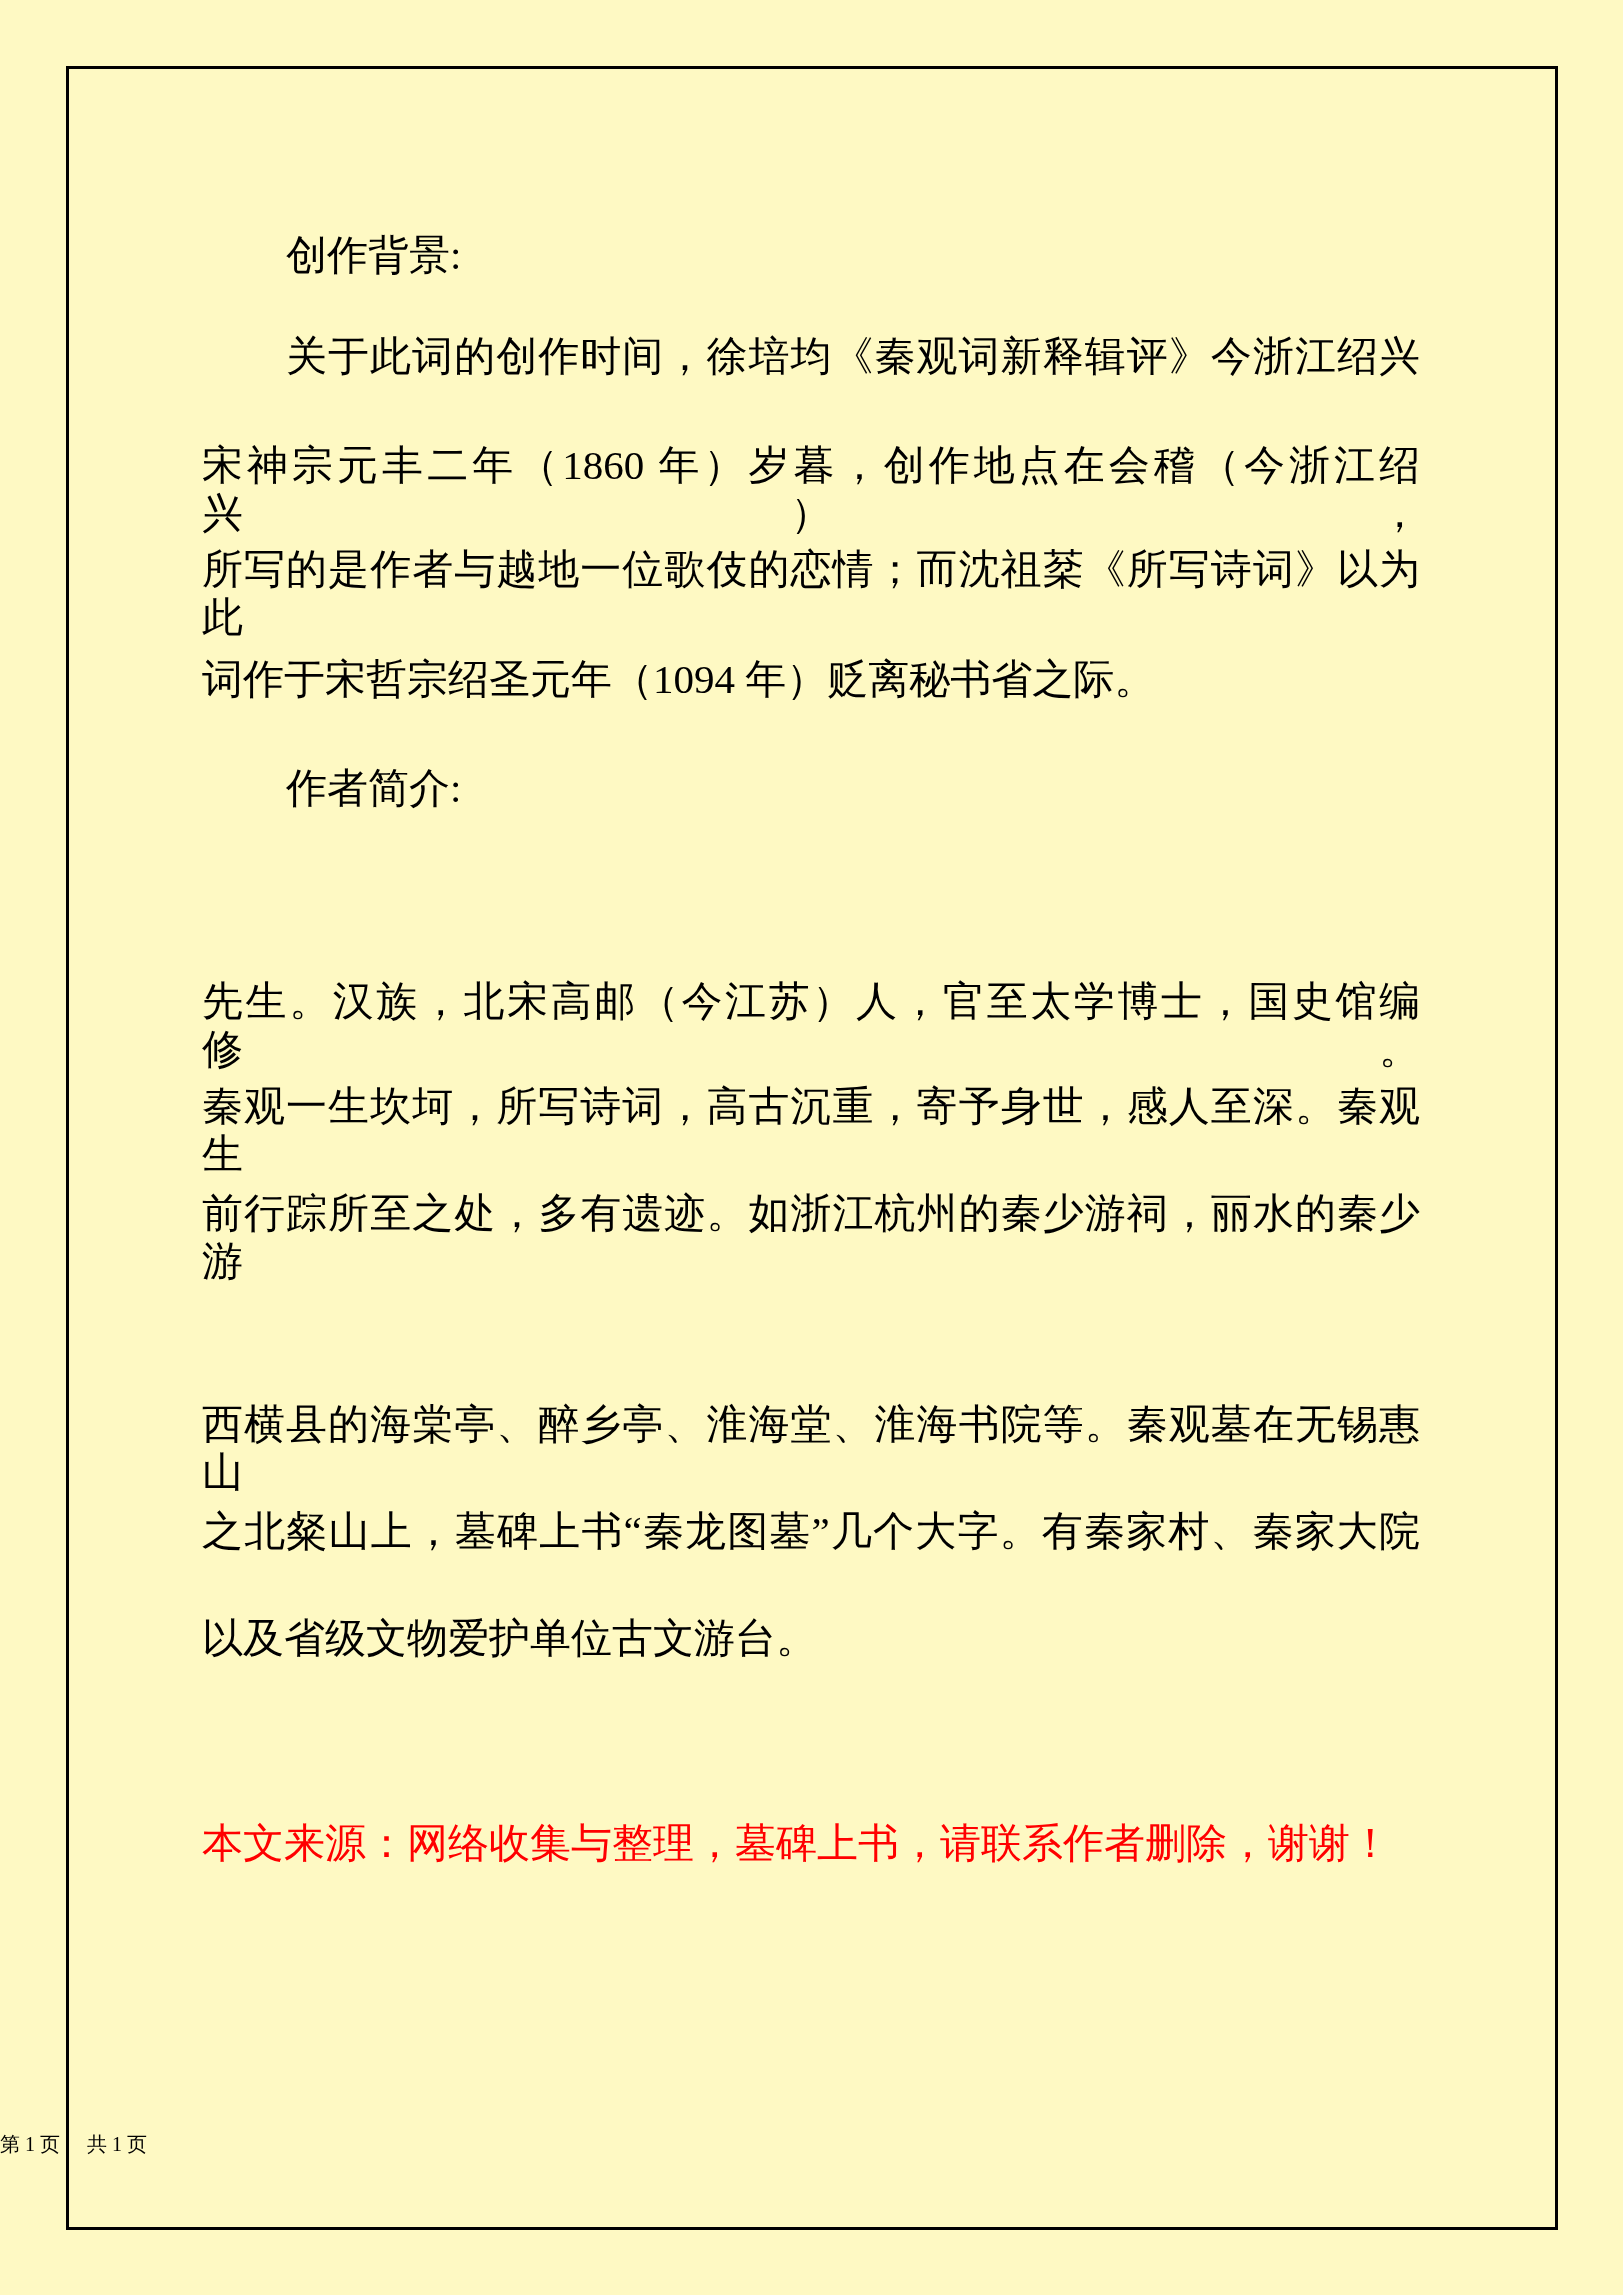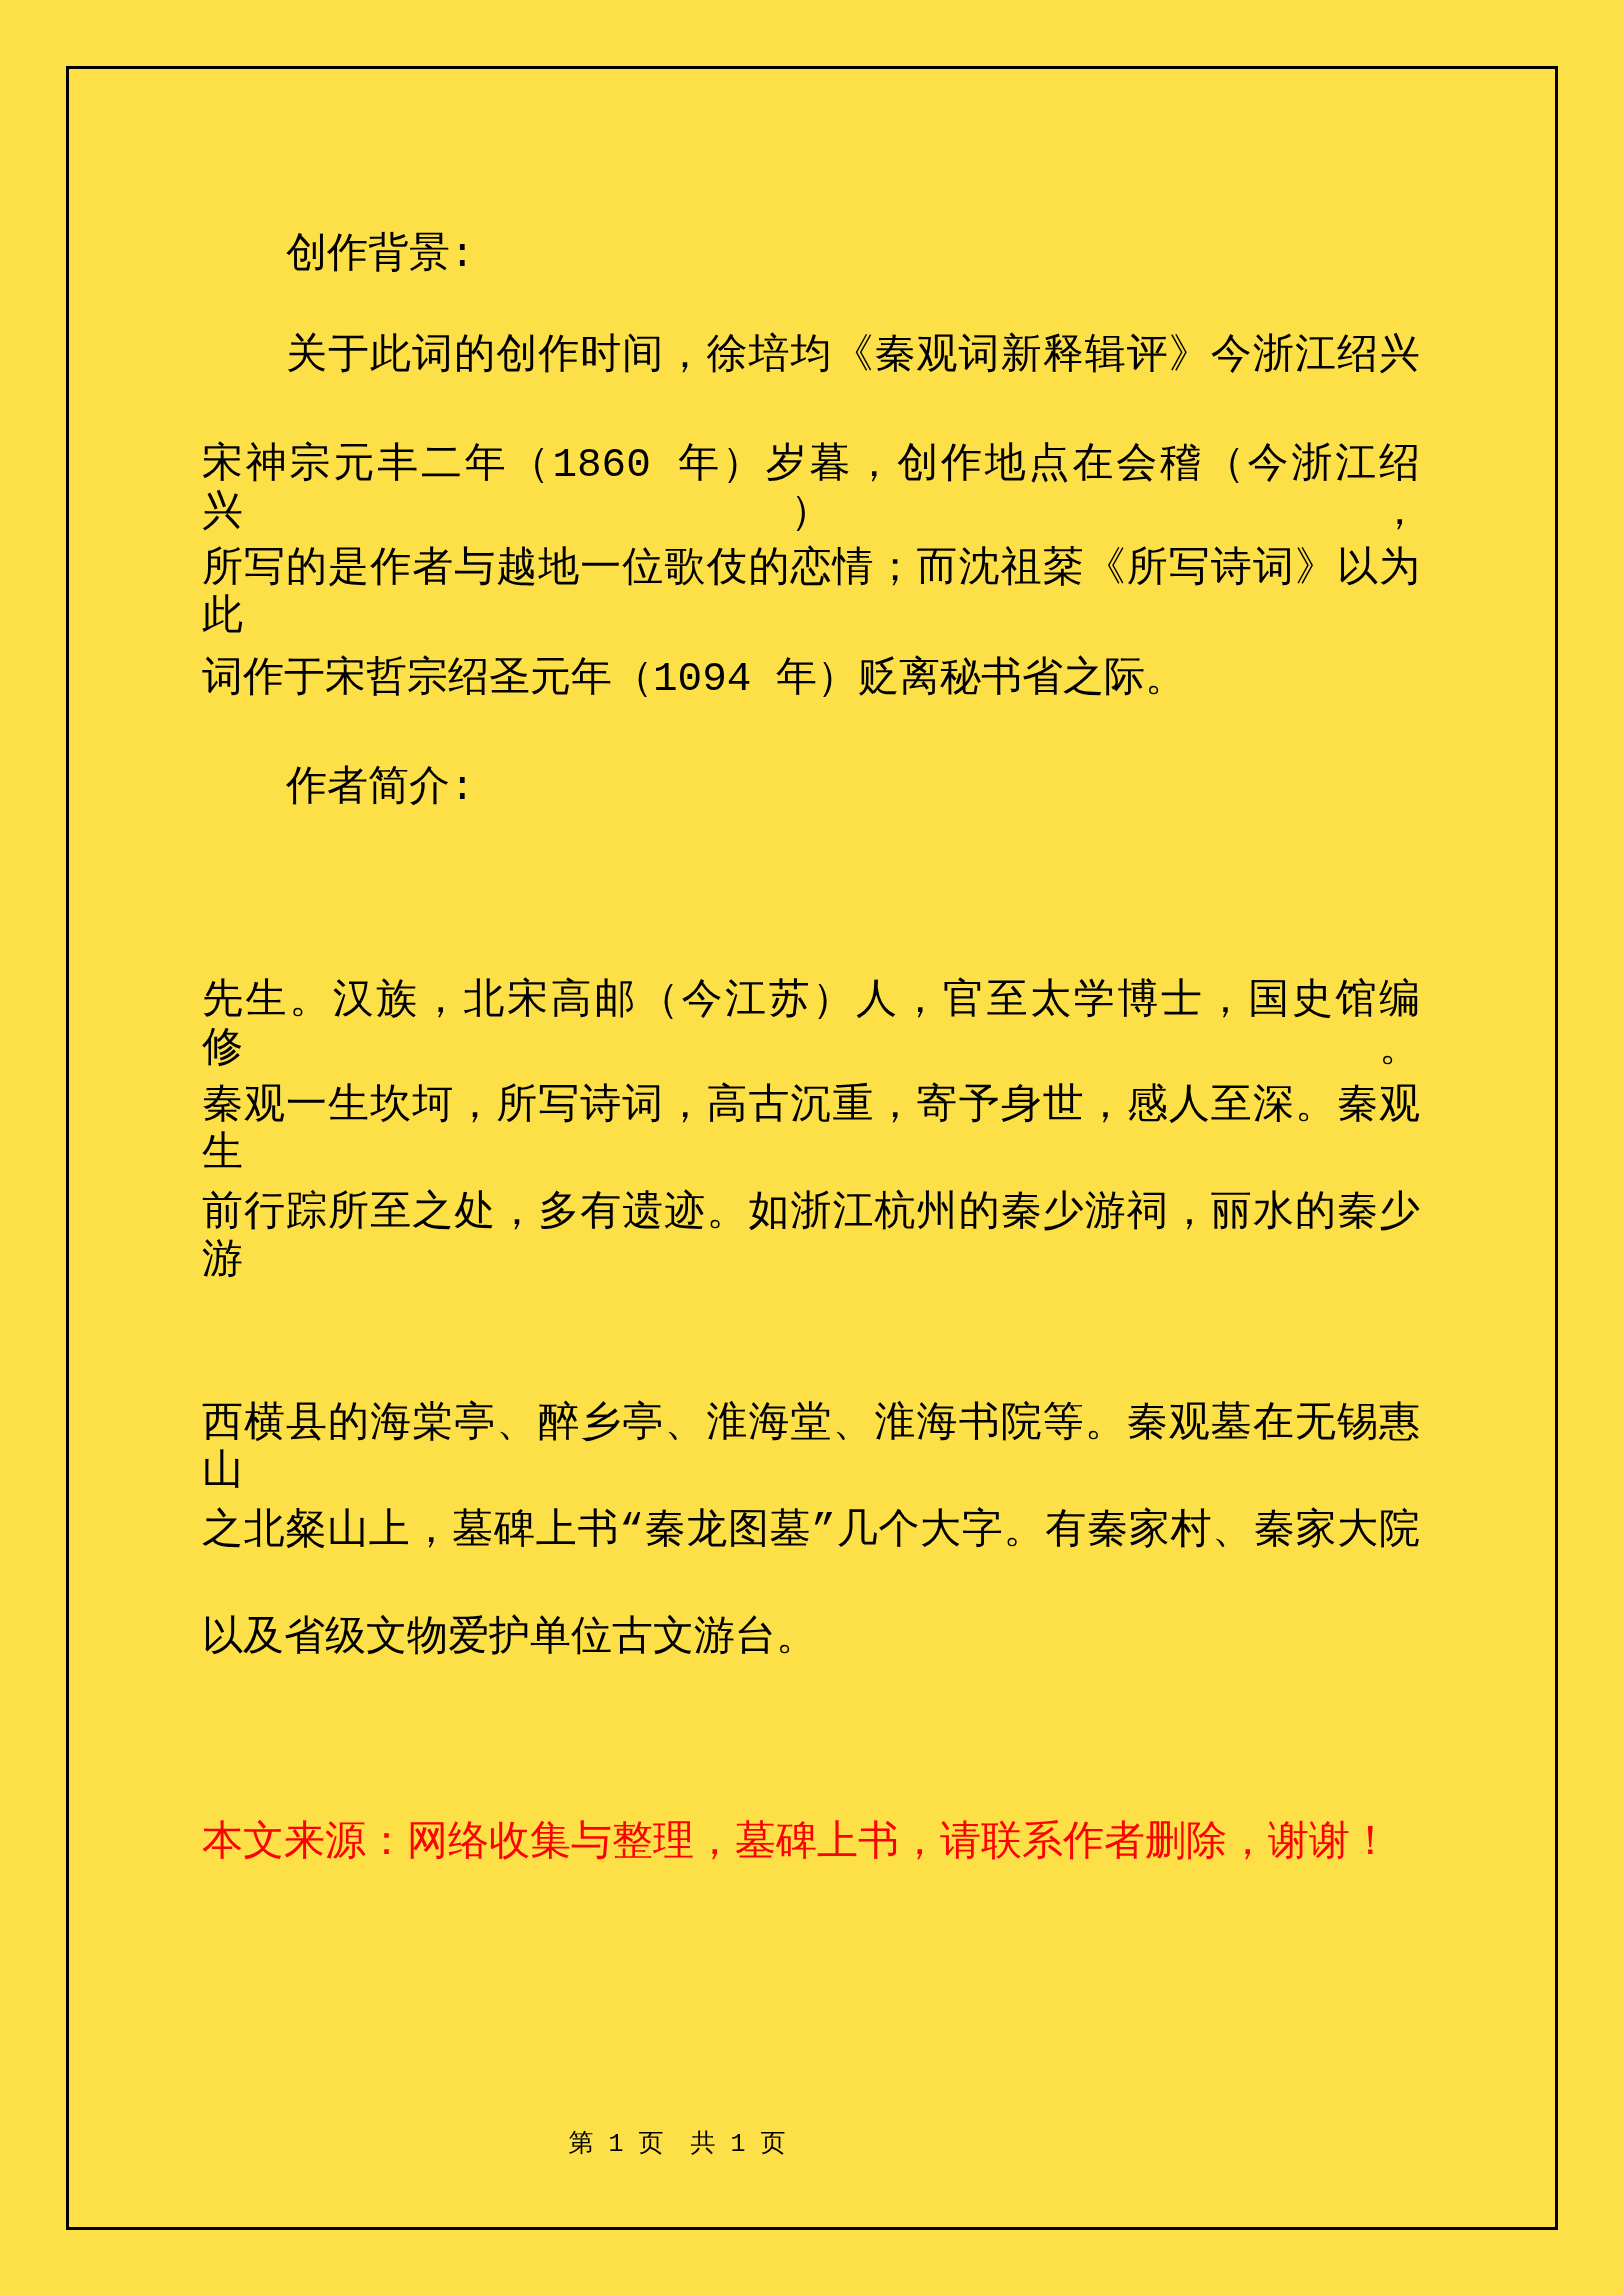--- a/index.html
+++ b/index.html
@@ -4,22 +4,22 @@
 <style>
   html, body {
     margin: 0;
     padding: 0;
     background: #ffffff;
   }
   .page {
     position: relative;
     width: 1623px;
     height: 2295px;
-    background: #fde047;
-    font-family: Liberation Mono, monospace;
+    background: #fef9c3;
+    font-family: Liberation Serif, serif;
     color: #000000;
     overflow: hidden;
   }
   .page-border {
     position: absolute;
     left: 66px;
     top: 66px;
     width: 1492px;
     height: 2164px;
     border: 3.4px solid #000000;
@@ -45,22 +45,21 @@
     padding-left: 84px;
   }
   .line.red {
     color: #ff0000;
   }
   .footer {
     position: absolute;
     left: 0;
     top: 2130px;
     width: 1354px;
-    text-align: center;
-    font-size: 25px;
+    font-size: 20px;
     line-height: 29px;
     color: #000000;
   }
   .footer .part + .part {
     margin-left: 27px;
   }
 </style>
 </head>
 <body>
 

